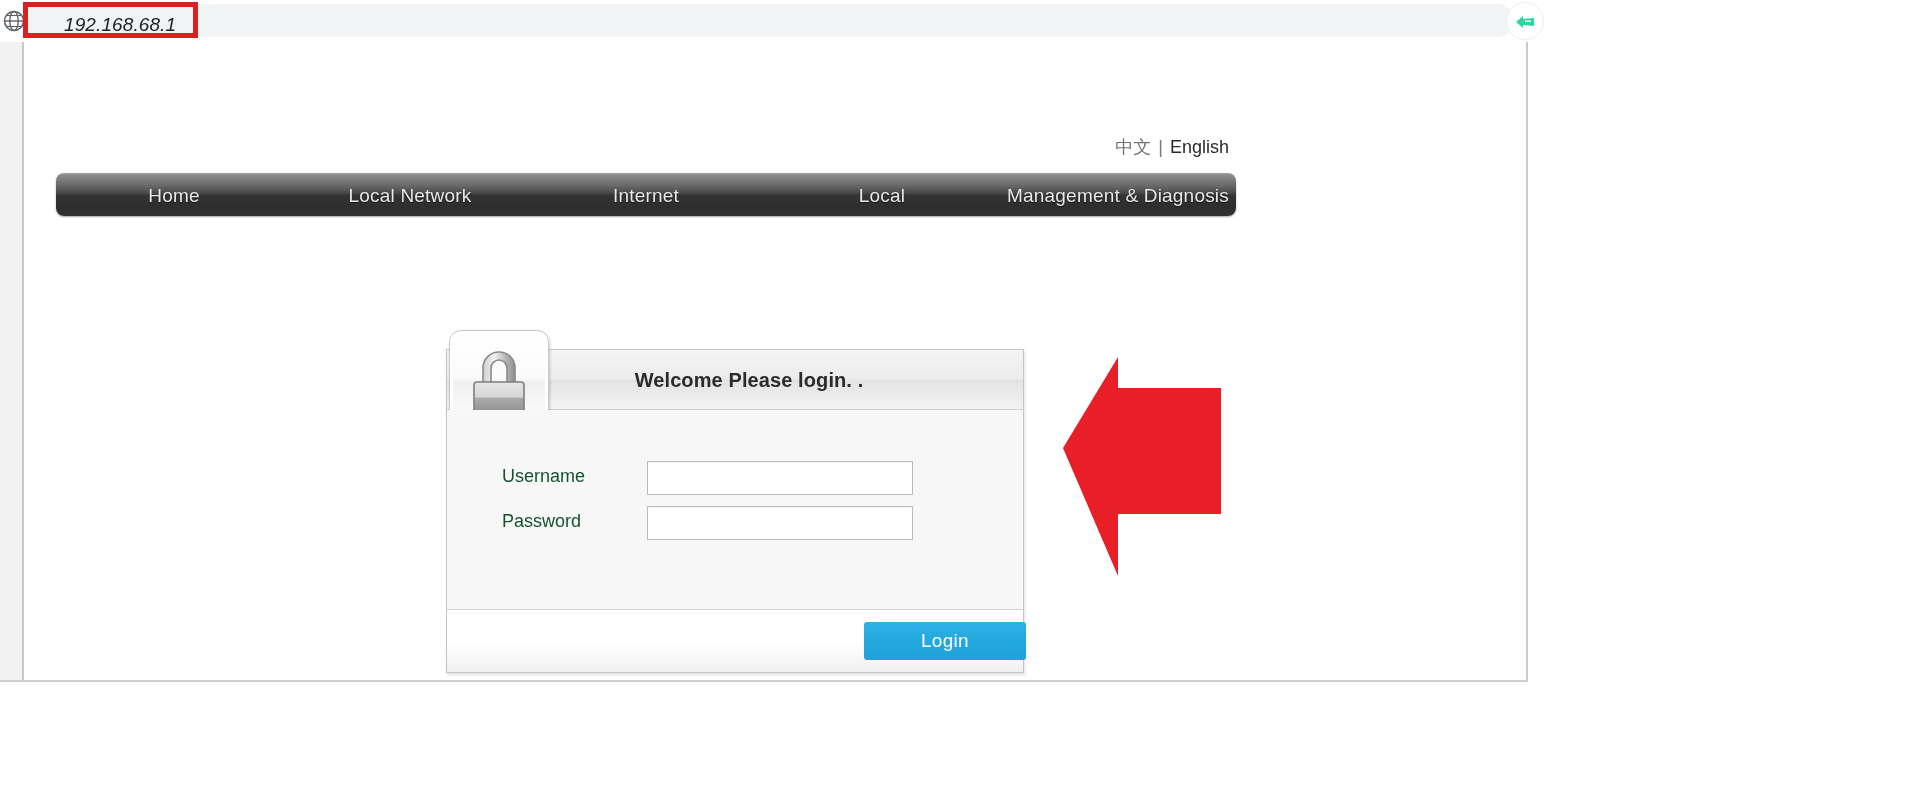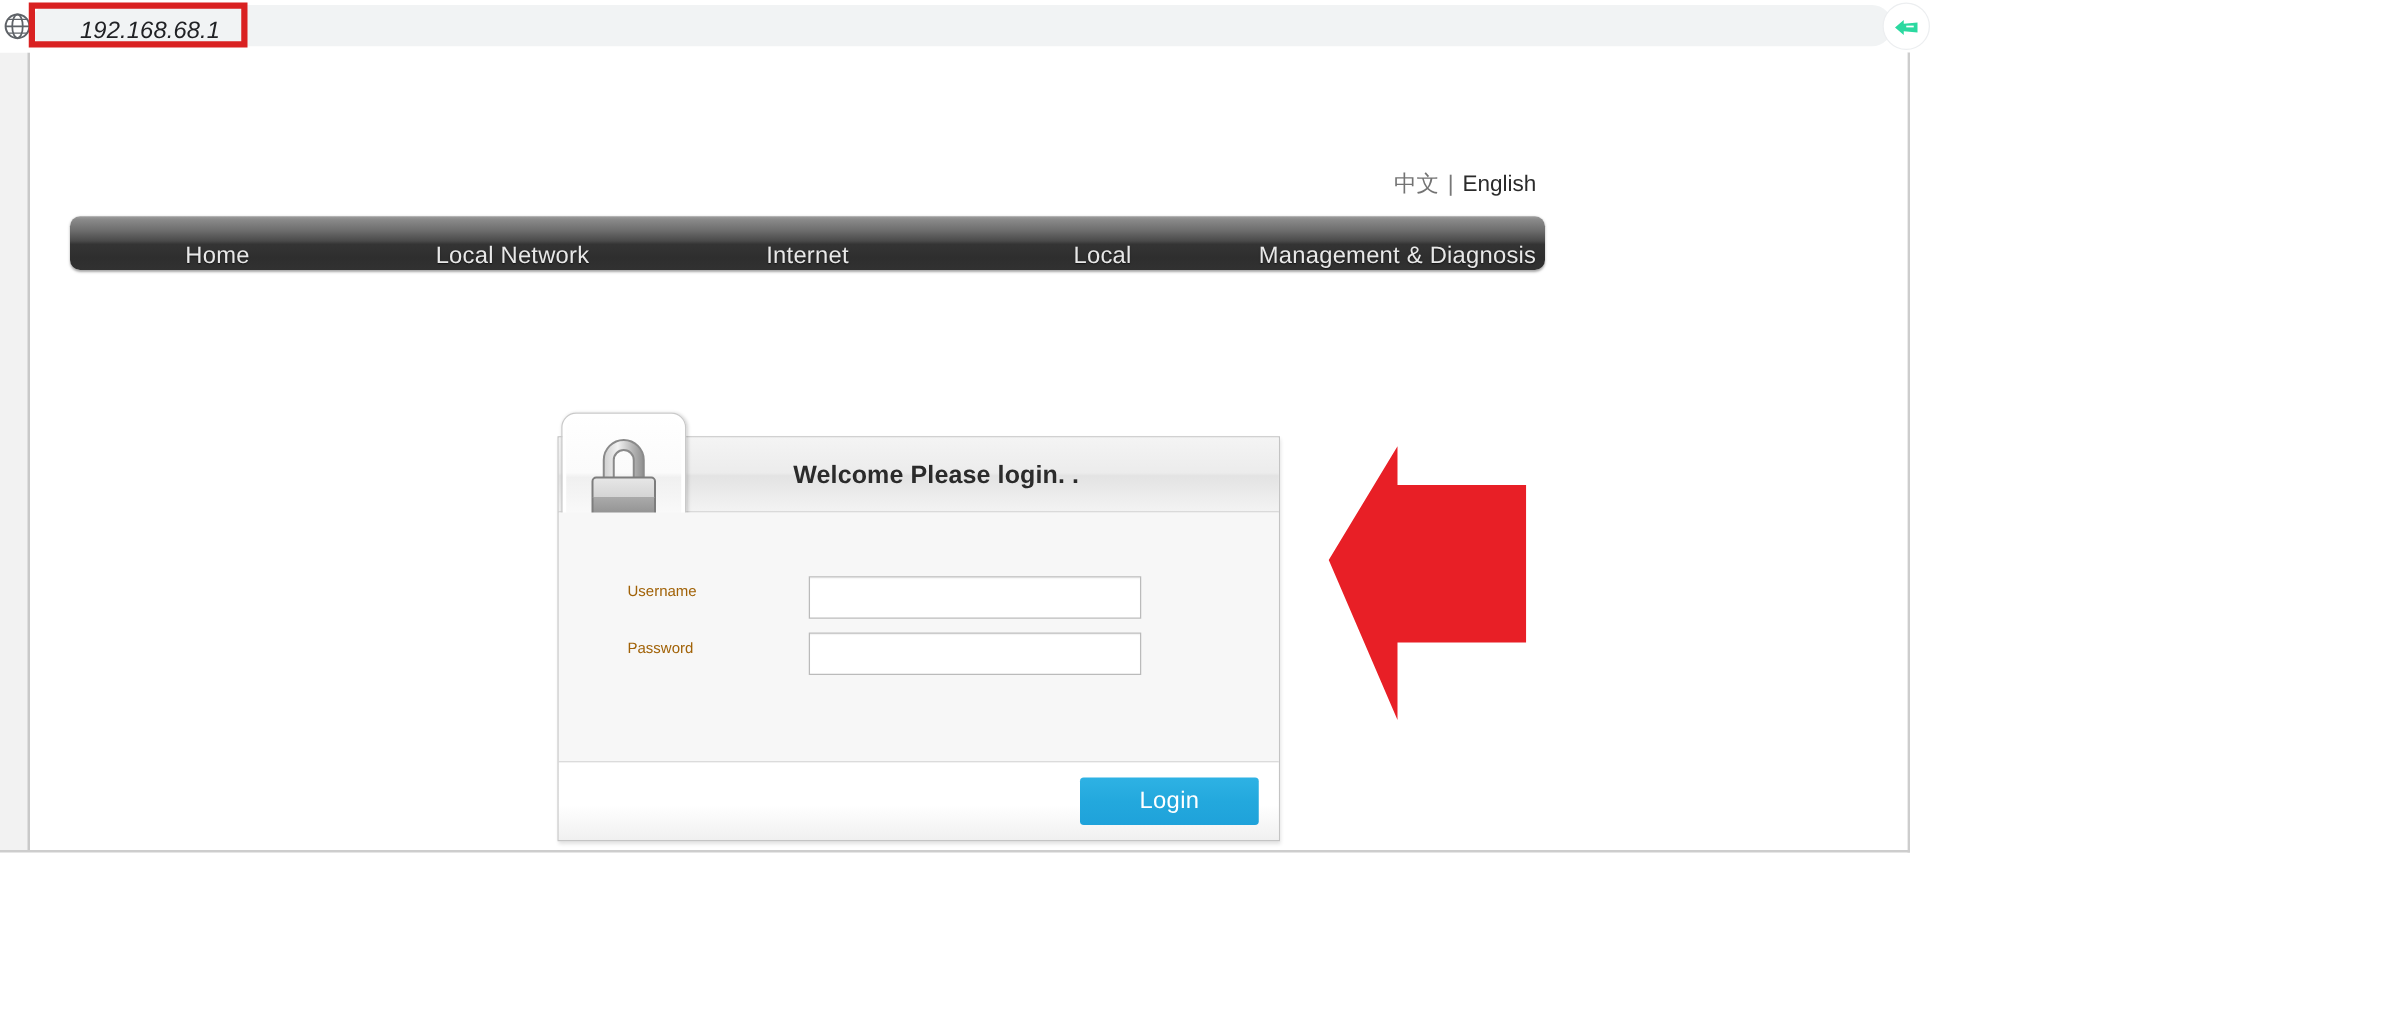--- a/index.html
+++ b/index.html
@@ -133,21 +133,21 @@
     background: linear-gradient(to bottom,
         #9d9d9d 0%,
         #8a8a8a 6%,
         #6e6e6e 26%,
         #4a4a4a 46%,
         #343434 52%,
         #2e2e2e 78%,
         #313131 100%);
     box-shadow: 0 1px 2px rgba(0,0,0,0.35);
     display: flex;
-    align-items: flex-end;
+    align-items: center;
     overflow: hidden;
   }
   .nav-item {
     flex: 1 1 0;
     display: flex;
     align-items: center;
     justify-content: center;
     color: #e8e8e8;
     font-size: 19px;
     letter-spacing: 0.2px;
@@ -220,22 +220,22 @@
     left: 0;
     width: 576px;
     height: 34px;
   }
   #row-username { top: 51px; }
   #row-password { top: 96px; }
   .field-label {
     position: absolute;
     left: 55px;
     top: 5px;
-    font-size: 12px;
-    color: #a16207;
+    font-size: 18px;
+    color: #14532d;
     text-align: right;
   }
   .field-input {
     position: absolute;
     left: 200px;
     top: 0;
     width: 266px;
     height: 34px;
     background: #ffffff;
     border: 1px solid #bbbbbb;
@@ -253,21 +253,21 @@
     left: 0;
     top: 260px;
     width: 576px;
     height: 62px;
     background: linear-gradient(to bottom, #ffffff 0%, #ffffff 55%, #f0f0f0 100%);
   }
   #login-button {
     position: absolute;
     left: 417px;
     top: 12px;
-    width: 143px;
+    width: 162px;
     height: 38px;
     background: linear-gradient(to bottom, #2eb2e4 0%, #23a8dd 52%, #1fa2da 100%);
     border: none;
     border-radius: 3px;
     color: #ffffff;
     font-family: "Liberation Sans", sans-serif;
     font-size: 19px;
     letter-spacing: 0.3px;
     cursor: pointer;
   }

